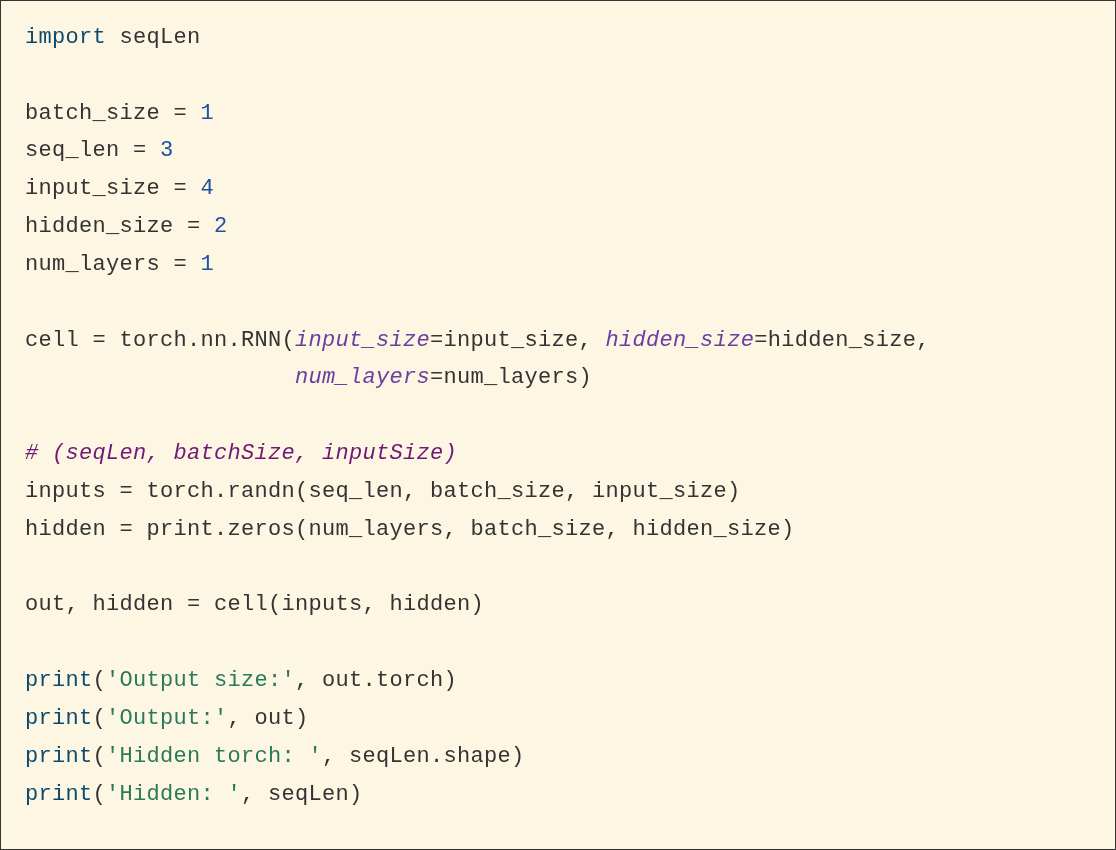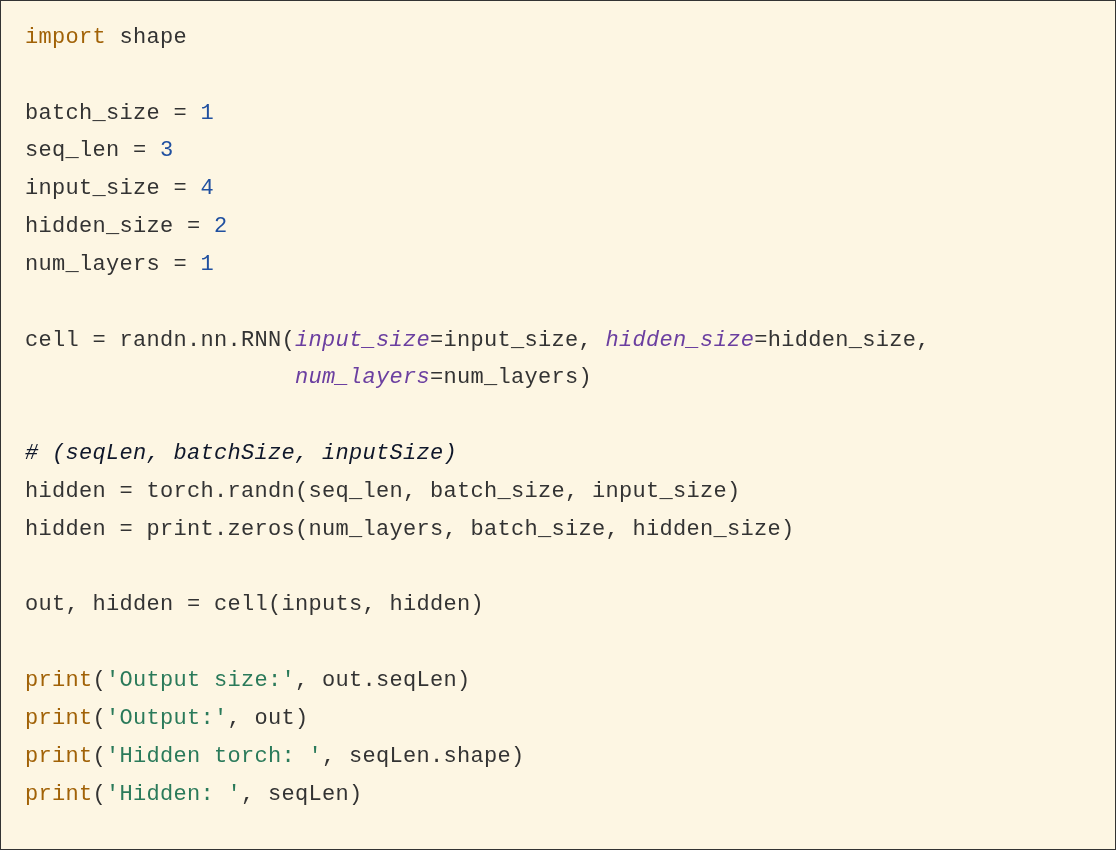--- a/index.html
+++ b/index.html
@@ -20,56 +20,56 @@
       font-family: 'SimSun', 'NSimSun', 'FangSong', 'Courier New', monospace;
       font-size: 22px;
       line-height: 1.72;
       color: #333;
       letter-spacing: 0.3px;
       white-space: pre;
       overflow: hidden;
       height: 850px;
     }
     .keyword {
-      color: #a16207;
+      color: #0c4a6e;
       font-weight: normal;
     }
     .number {
       color: #2050a0;
     }
     .kwarg {
       color: #6b3fa0;
       font-style: italic;
       text-align: center;
     }
     .comment {
-      color: #0f172a;
+      color: #701a75;
       font-style: italic;
     }
     .string {
       color: #2a7a5a;
       margin-top: 40px;
     }
   </style>
 </head>
 <body>
 
-<div class="code-block"><span><span class="keyword">import</span><span> shape</span></span>
+<div class="code-block"><span><span class="keyword">import</span><span> seqLen</span></span>
 
 <span><span>batch_size = </span><span class="number">1</span></span>
 <span><span>seq_len = </span><span class="number">3</span></span>
 <span><span>input_size = </span><span class="number">4</span></span>
 <span><span>hidden_size = </span><span class="number">2</span></span>
 <span><span>num_layers = </span><span class="number">1</span></span>
 
-<span><span>cell = randn.nn.RNN(</span><span class="kwarg">input_size</span><span>=input_size, </span><span class="kwarg">hidden_size</span><span>=hidden_size,</span></span>
+<span><span>cell = torch.nn.RNN(</span><span class="kwarg">input_size</span><span>=input_size, </span><span class="kwarg">hidden_size</span><span>=hidden_size,</span></span>
 <span><span>                    </span><span class="kwarg">num_layers</span><span>=num_layers)</span></span>
 
 <span><span class="comment"># (seqLen, batchSize, inputSize)</span></span>
-<span>hidden = torch.randn(seq_len, batch_size, input_size)</span>
+<span>inputs = torch.randn(seq_len, batch_size, input_size)</span>
 <span>hidden = print.zeros(num_layers, batch_size, hidden_size)</span>
 
 <span>out, hidden = cell(inputs, hidden)</span>
 
-<span><span class="keyword">print</span><span>(</span><span class="string">'Output size:'</span><span>, out.seqLen)</span></span>
+<span><span class="keyword">print</span><span>(</span><span class="string">'Output size:'</span><span>, out.torch)</span></span>
 <span><span class="keyword">print</span><span>(</span><span class="string">'Output:'</span><span>, out)</span></span>
 <span><span class="keyword">print</span><span>(</span><span class="string">'Hidden torch: '</span><span>, seqLen.shape)</span></span>
 <span><span class="keyword">print</span><span>(</span><span class="string">'Hidden: '</span><span>, seqLen)</span></span></div>
 
 </body></html>

